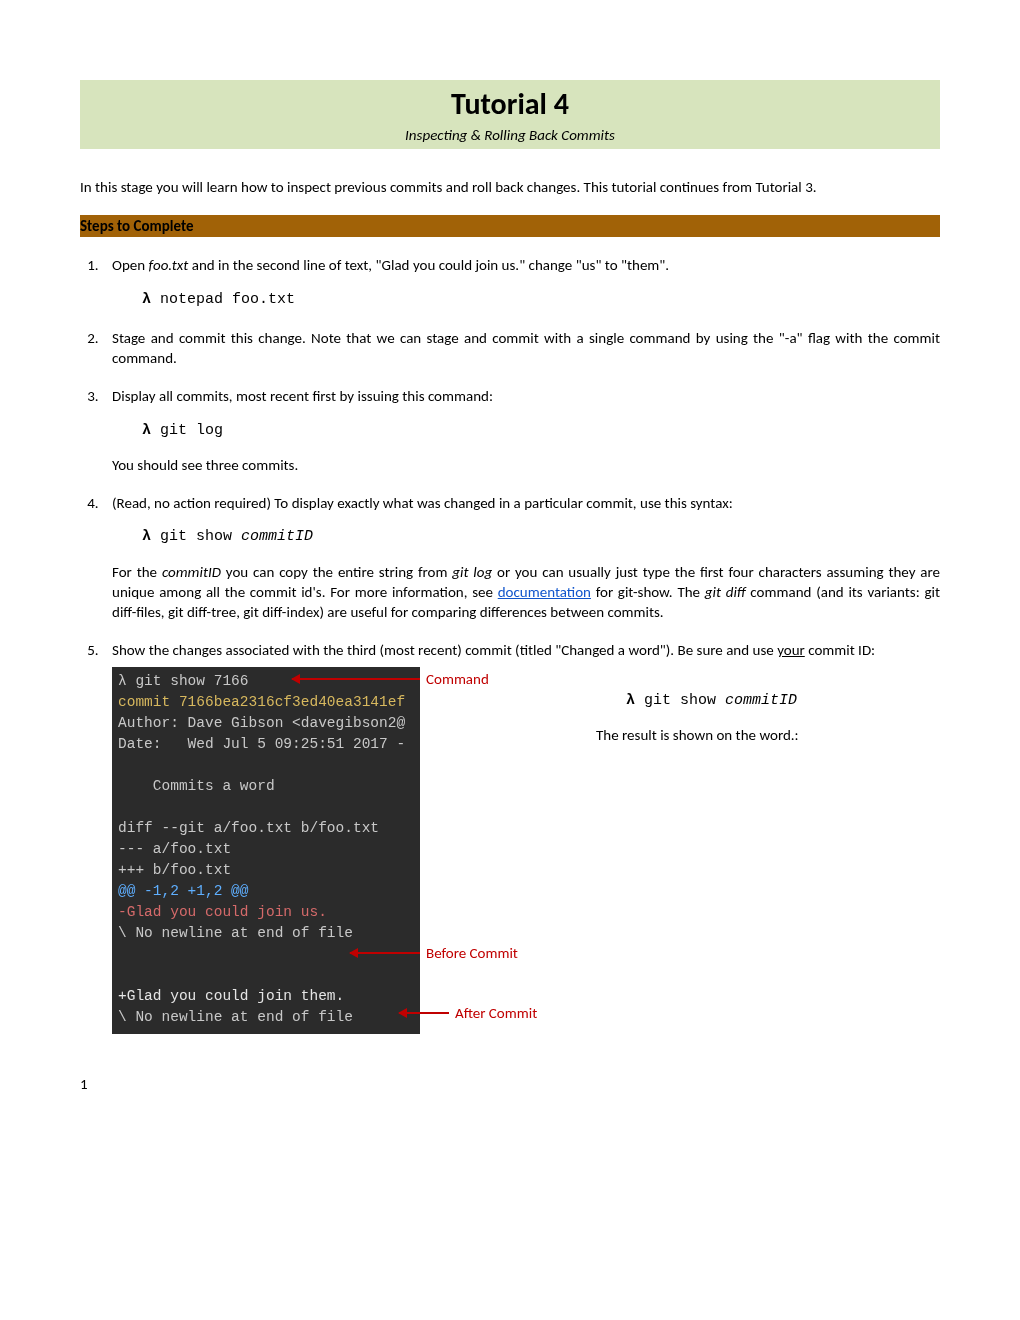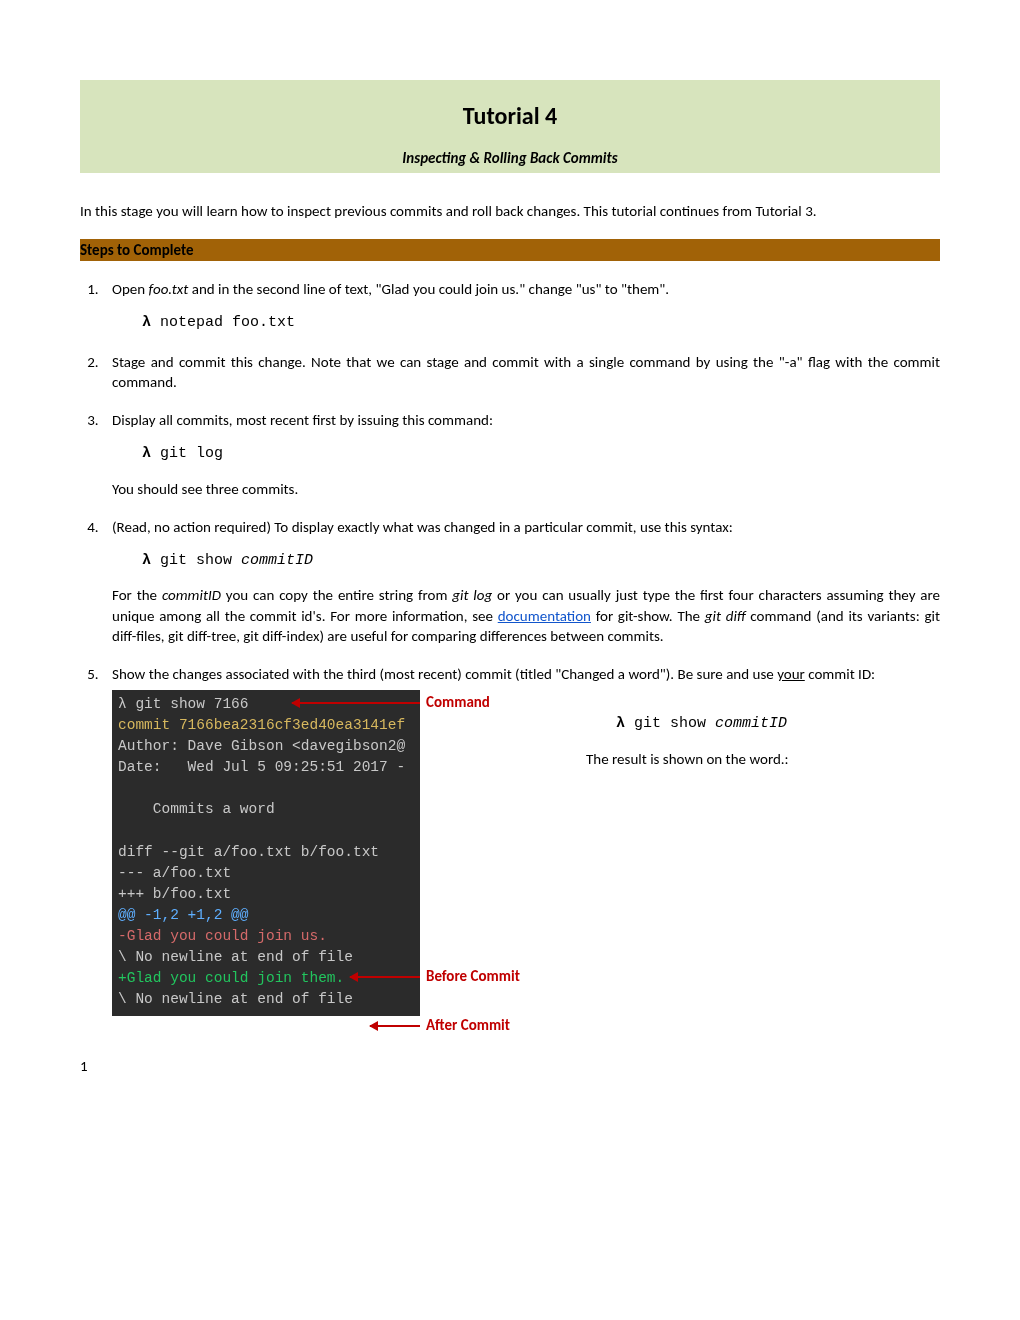--- a/index.html
+++ b/index.html
@@ -12,28 +12,28 @@
     width: 1020px;
     box-sizing: border-box;
     line-height: 1.35;
   }
   .title-bar {
     background: #d7e4bd;
     text-align: center;
     padding: 4px 0 4px 0;
   }
   .title-bar h1 {
-    font-size: 24px;
+    font-size: 30px;
     font-weight: bold;
-    margin: 16px;
+    margin: 0;
     text-align: center;
   }
   .title-bar .subtitle {
     font-style: italic;
-    font-weight: bold;
+    font-weight: normal;
     font-size: 15px;
     margin: 0;
   }
   .section-header {
     background: #a16207;
     font-weight: bold;
     color: #000;
     padding: 1px 0;
     margin-top: 18px;
   }
@@ -62,48 +62,48 @@
   .italic { font-style: italic; }
   .link { color: #1155cc; text-decoration: underline; }
   .underline { text-decoration: underline; }
   .sub-p {
     margin: 14px 0 0 0;
     text-align: justify;
   }
   .step5-wrap {
     display: flex;
     align-items: flex-start;
+    gap: 10px;
     margin-top: 6px;
   }
   .terminal {
     background: #2b2b2b;
     font-family: "Courier New", monospace;
     font-size: 14.5px;
     line-height: 1.45;
     padding: 4px 6px 6px 6px;
     width: 296px;
     position: relative;
   }
   .term-line { color: #c8c8c8; white-space: pre; }
   .term-yellow { color: #d7b85e; }
   .term-blue { color: #5fafff; }
   .term-red { color: #d56a6a; }
-  .term-green { color: #22c55e; }
+  .term-green { color: #e5e5e5; margin-top: 42px; }
   .annot-col {
     position: relative;
     width: 170px;
   }
   .annot {
     position: absolute;
     left: 0;
     color: #c00000;
     font-size: 15px;
     display: flex;
     align-items: center;
-    font-weight: bold;
   }
   .annot .arrow {
     display: inline-block;
     height: 2px;
     background: #c00000;
     position: relative;
     margin-right: 6px;
   }
   .annot .arrow::before {
     content: "";
@@ -184,21 +184,21 @@
         </div>
         <div class="annot-col">
           <div class="annot" style="top:2px;">
             <span class="arrow" style="width:128px;margin-left:-128px;"></span>
             <span>Command</span>
           </div>
           <div class="annot" style="top:276px;">
             <span class="arrow" style="width:70px;margin-left:-70px;"></span>
             <span>Before Commit</span>
           </div>
-          <div class="annot" style="top:325px;">
+          <div class="annot" style="top:336px;padding-left:29px;">
             <span class="arrow" style="width:50px;margin-left:-50px;"></span>
             <span>After Commit</span>
           </div>
         </div>
       </div>
       <div class="right-col">
         <div class="code-line" style="margin-left:0;margin-top:24px;"><span class="lambda">λ</span><span> git show </span><span class="italic">commitID</span></div>
         <p class="sub-p" style="margin-left:-30px;">The result is shown on the word.:</p>
       </div>
     </div>

